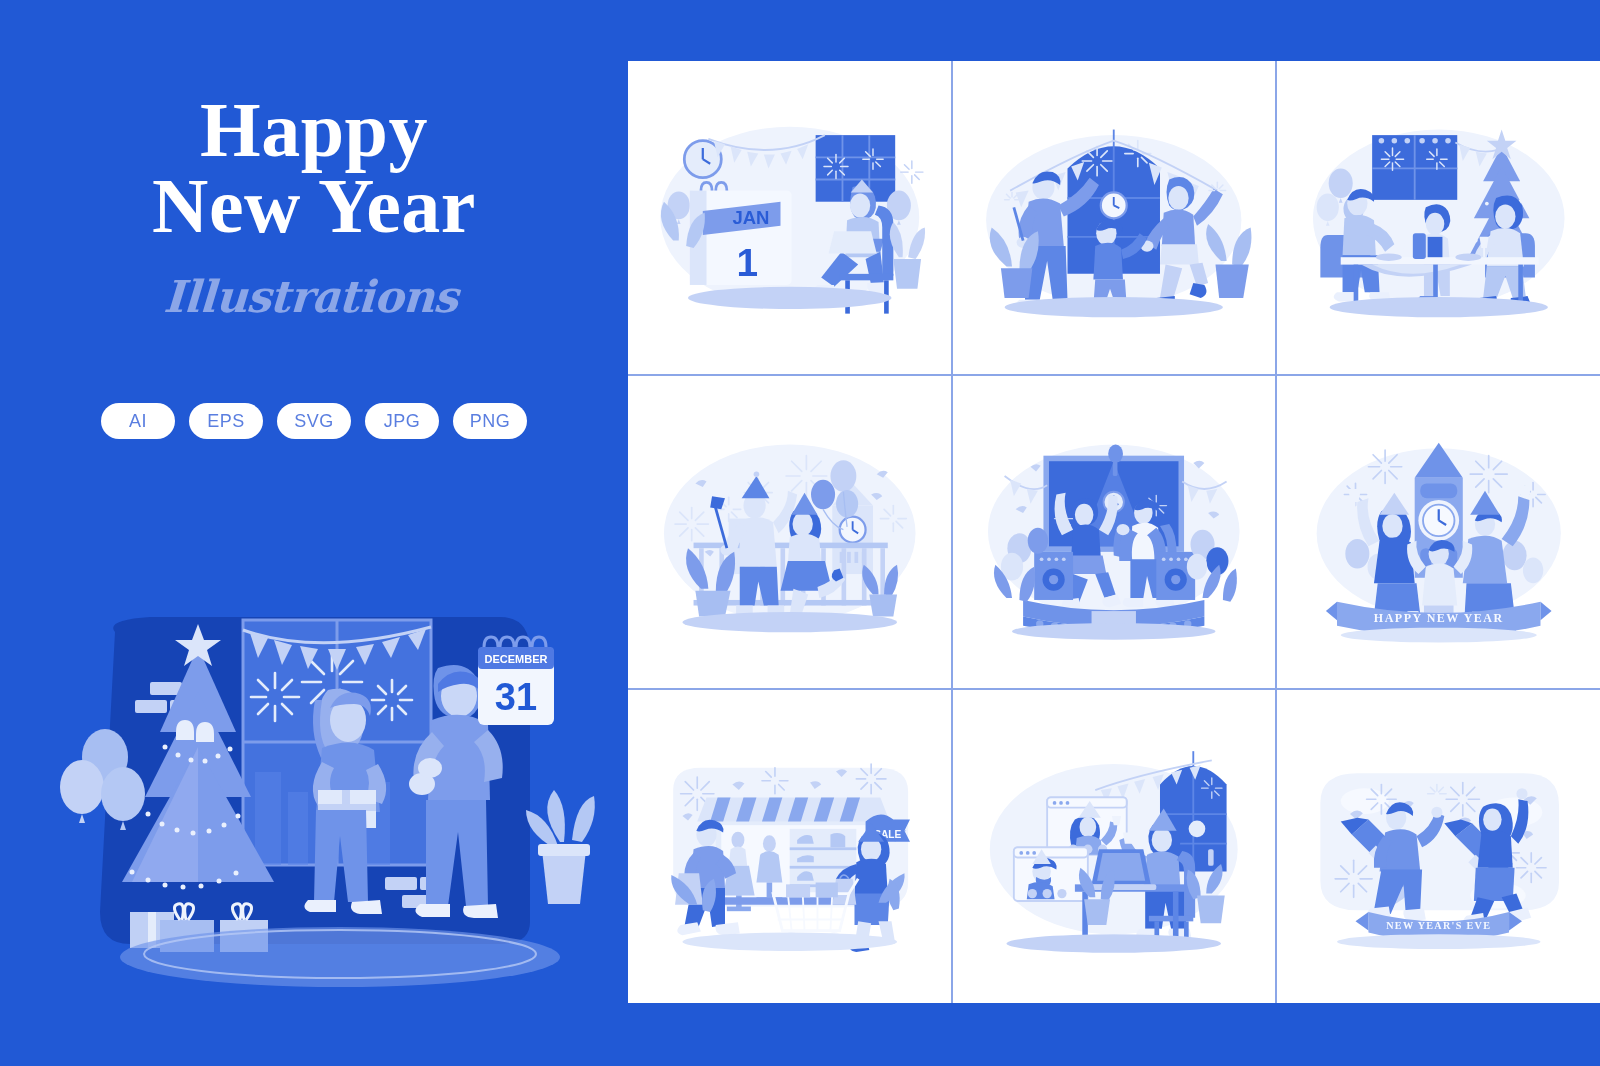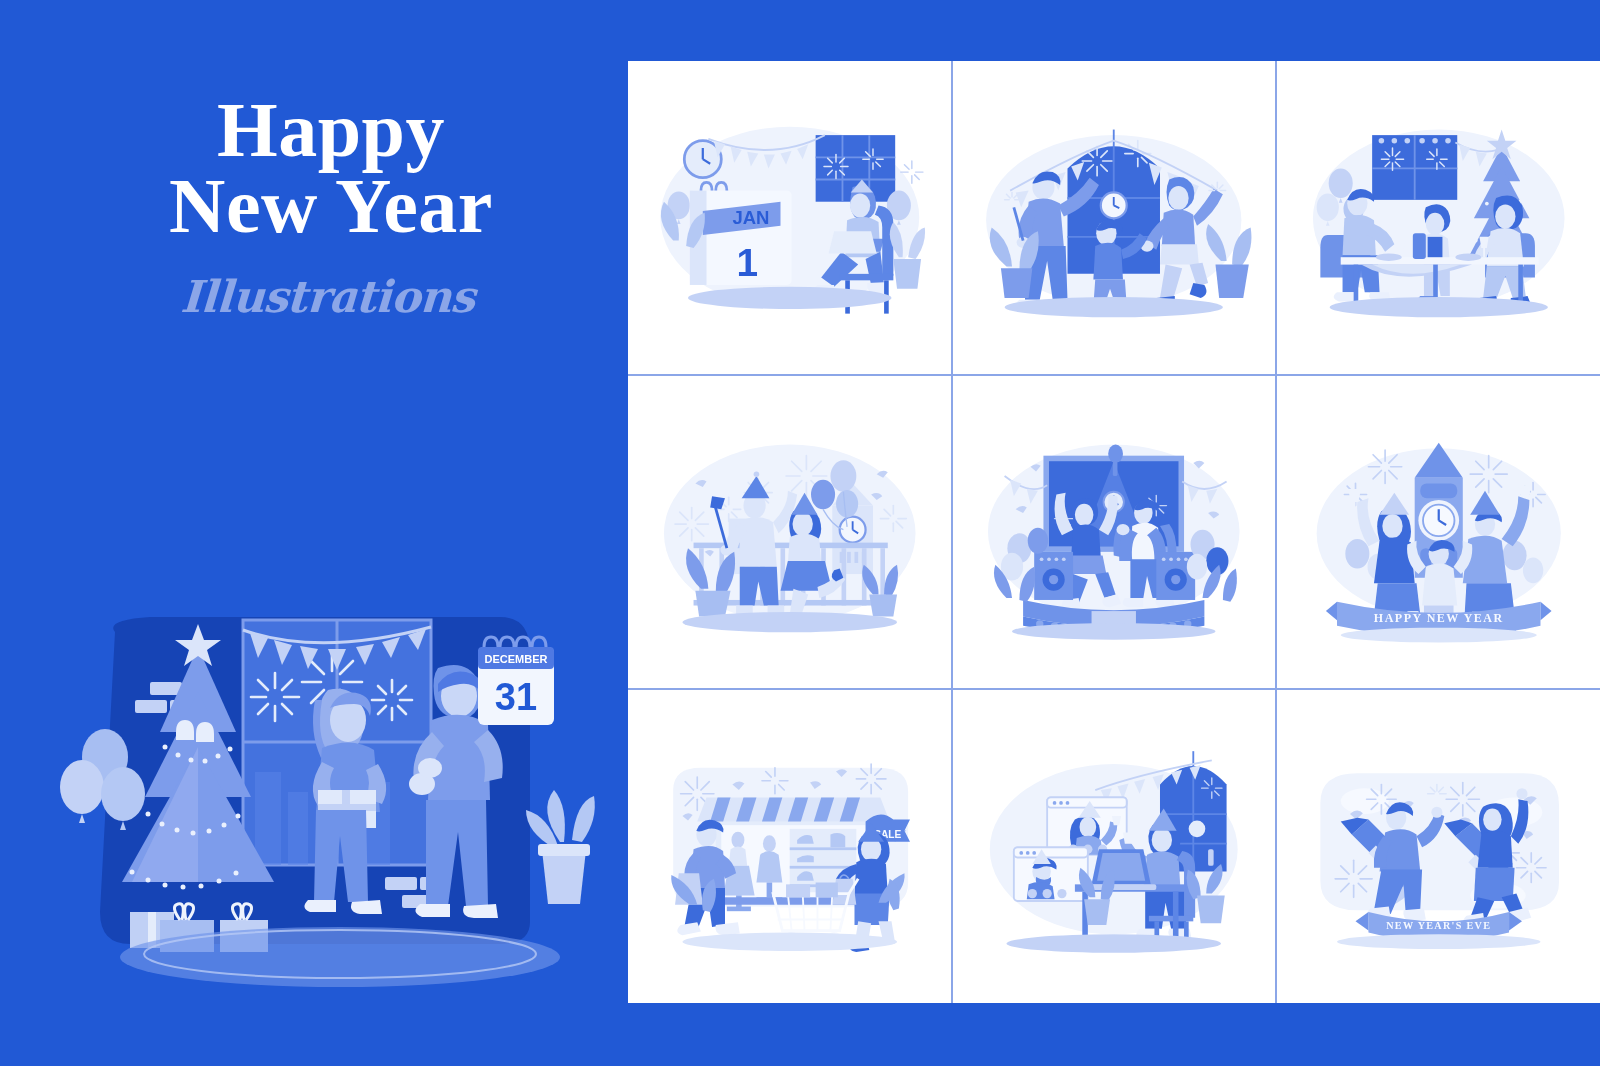--- a/index.html
+++ b/index.html
@@ -9,21 +9,21 @@
     font-family:"Liberation Sans", sans-serif;
     overflow:hidden;
     position:relative;
   }
   
   #left-panel{
     position:absolute;left:0;top:0;width:628px;height:1066px;
     background:#2159d5;
   }
   #title-block{
-    position:absolute;left:0;top:92px;width:628px;text-align:center;padding-left:17px;
+    position:absolute;left:0;top:92px;width:628px;text-align:center;
   }
   #hero-title{
     font-family:"Liberation Serif", serif;
     color:#ffffff;
     font-size:78px;
     line-height:0.98;
     font-weight:700;
     letter-spacing:0.5px;
     margin:0;
     white-space:pre-line;
@@ -79,20 +79,27 @@
 <body>
 
 <div id="left-panel">
 
   <div id="title-block">
     <h1 id="hero-title">Happy
 New Year</h1>
     <div id="subtitle">Illustrations</div>
   </div>
 
+  <div id="format-badges">
+    <div class="badge">AI</div>
+    <div class="badge">EPS</div>
+    <div class="badge">SVG</div>
+    <div class="badge">JPG</div>
+    <div class="badge">PNG</div>
+  </div>
 
   <div id="hero-illustration">
     <svg viewBox="0 0 540 420" xmlns="http://www.w3.org/2000/svg">
       <defs>
         <clipPath id="heroClip">
             <rect x="0" y="0" width="540" height="420"></rect>
           </clipPath>
       </defs>
       <g clip-path="url(#heroClip)">
 

